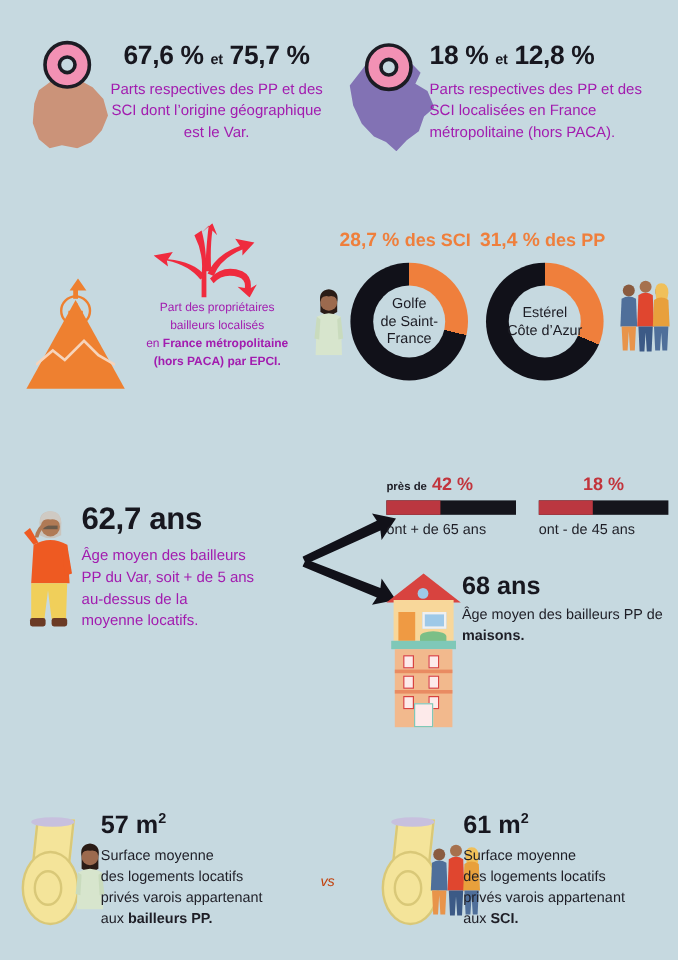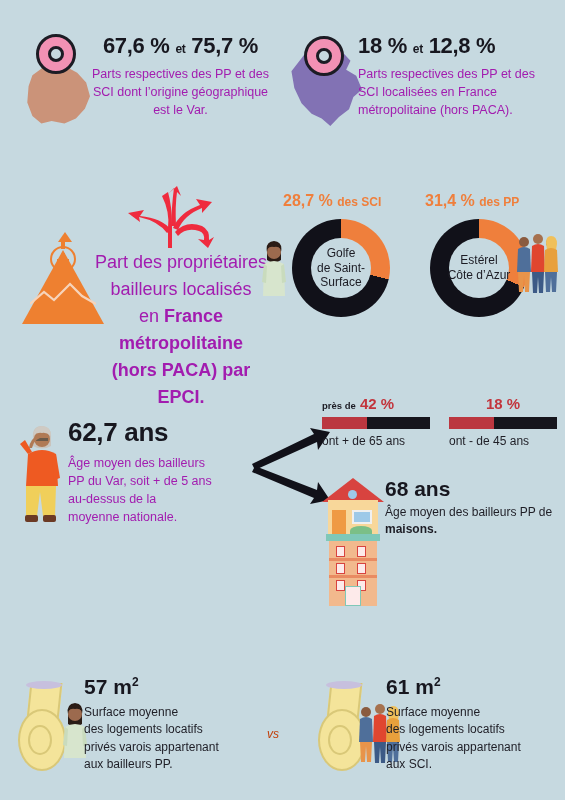--- a/index.html
+++ b/index.html
@@ -61,21 +61,21 @@
     position:absolute;left:8px;top:26px;width:24px;height:24px;
     background:#f291b4;transform:rotate(45deg);
     border-right:3px solid #1c1c24;border-bottom:3px solid #1c1c24;
     box-sizing:border-box;z-index:-1;
   }
   .pin1{left:16px;top:4px;}
   .pin2{left:14px;top:6px;}
 
   
   .epci-txt{top:249px;left:92px;width:178px;text-align:center;}
-  .epci-txt .body-txt{font-size:18px;line-height:1.5;}
+  .epci-txt .body-txt{font-size:10px;line-height:1.5;}
 
   .mountain{top:232px;left:22px;width:82px;height:92px;}
   .mtn-tri{
     position:absolute;left:0;bottom:0;width:0;height:0;
     border-left:41px solid transparent;border-right:41px solid transparent;
     border-bottom:74px solid #ee8030;
   }
   .mtn-zig{
     position:absolute;left:8px;bottom:12px;width:66px;height:34px;
   }
@@ -89,21 +89,21 @@
     position:absolute;left:36px;top:0px;width:0;height:0;
     border-left:7px solid transparent;border-right:7px solid transparent;
     border-bottom:10px solid #ee8030;
   }
   .mtn-arrow-stem{position:absolute;left:39px;top:9px;width:4px;height:8px;background:#ee8030;}
 
   .arrows-red{top:186px;left:128px;width:96px;height:62px;}
 
   .donut-wrap{position:absolute;}
   .donut-head{font-size:16px;font-weight:bold;color:#ef7f3c;white-space:nowrap;}
-  .donut-head .sub{font-size:12px;font-weight:bold;}
+  .donut-head .sub{font-size:15px;font-weight:bold;}
   .donut{
     position:relative;width:98px;height:98px;border-radius:50%;
   }
   .donut-hole{
     position:absolute;left:19px;top:19px;width:60px;height:60px;border-radius:50%;
     background:#c6d9e0;
   }
   .donut-label{
     position:absolute;left:50%;top:50%;transform:translate(-50%,-50%);
     width:78px;text-align:center;font-size:12px;line-height:1.22;color:#1c1c24;
@@ -148,21 +148,21 @@
   .apt .body{position:absolute;left:5px;top:7px;width:48px;height:65px;background:#f2b98d;}
   .apt .stripe{position:absolute;left:5px;width:48px;height:3px;background:#e98b62;}
   .apt .w{position:absolute;width:9px;height:11px;background:#fdeaea;border:1.5px solid #d8433f;box-sizing:border-box;}
   .apt .door{position:absolute;left:21px;top:52px;width:16px;height:20px;background:#fdeaea;border:1.5px solid #7fc8b8;box-sizing:border-box;}
 
   
   .surf{position:absolute;}
   .surf .num{font-size:21px;font-weight:bold;color:#17171f;line-height:1;white-space:nowrap;}
   .surf .num sup{font-size:12px;}
   .surf .txt{font-size:12px;line-height:1.45;margin-top:7px;color:#1e1e26;}
-  .surf .txt b{font-weight:normal;margin-top:28px;}
+  .surf .txt b{font-weight:bold;margin-top:28px;}
   .vs{position:absolute;left:267px;top:727px;font-size:12px;font-style:italic;color:#c2410c;}
 
   .tape{position:absolute;width:54px;height:88px;}
   .tape .roll{
     position:absolute;left:0;bottom:0;width:48px;height:62px;border-radius:50%;
     background:#f4e49a;border:2px solid #d9c878;box-sizing:border-box;
   }
   .tape .inner{
     position:absolute;left:10px;bottom:16px;width:24px;height:30px;border-radius:50%;
     border:2px solid #d9c878;box-sizing:border-box;
@@ -244,35 +244,35 @@
   <div class="donut-wrap" style="left:283px;top:192px;">
     <div class="donut-head">
       <span>28,7 %</span>
       <span class="sub">des SCI</span>
     </div>
     <div class="donut" id="donut0" style="margin-top: 9px; margin-left: 9px; background: conic-gradient(rgb(239, 127, 60) 0deg, rgb(239, 127, 60) 103.32deg, rgb(17, 17, 25) 103.32deg, rgb(17, 17, 25) 360deg);">
       <div class="donut-hole"></div>
       <div class="donut-label">
         <span>Golfe</span><br>
         <span>de Saint-</span><br>
-        <span>Surface</span>
+        <span>France</span>
       </div>
     </div>
   </div>
 
   <svg class="person" style="left:261px;top:238px;width:26px;height:58px;" viewBox="0 0 26 58">
     <path d="M6 14 Q4 4 13 3 Q22 4 20 14 L20 22 Q13 27 6 22 Z" fill="#2a1c16"></path>
     <circle cx="13" cy="14" r="7" fill="#9c6a4e"></circle>
     <path d="M6 11 Q7 4 13 4 Q19 4 20 11 Q17 8 13 9 Q9 8 6 11 Z" fill="#2a1c16"></path>
     <path d="M3 26 Q13 20 23 26 L24 58 L2 58 Z" fill="#d7e5cd"></path>
     <path d="M3 26 L1 44 L5 45 L6 28 Z" fill="#c9dbbd"></path>
     <path d="M23 26 L25 44 L21 45 L20 28 Z" fill="#c9dbbd"></path>
   </svg>
 
-  <div class="donut-wrap" style="left:425px;top:192px;">
+  <div class="donut-wrap" style="left:400px;top:192px;">
     <div class="donut-head">
       <span>31,4 %</span>
       <span class="sub">des PP</span>
     </div>
     <div class="donut" id="donut1" style="margin-top: 9px; margin-left: 5px; background: conic-gradient(rgb(239, 127, 60) 0deg, rgb(239, 127, 60) 113.04deg, rgb(17, 17, 25) 113.04deg, rgb(17, 17, 25) 360deg);">
       <div class="donut-hole"></div>
       <div class="donut-label">
         <span>Estérel</span><br>
         <span>Côte d’Azur</span>
       </div>
@@ -305,21 +305,21 @@
     <rect x="7" y="97" width="13" height="7" rx="2" fill="#6b3a24"></rect>
     <rect x="25" y="97" width="13" height="7" rx="2" fill="#6b3a24"></rect>
   </svg>
 
   <div class="abs age-main">
     <div class="big-num" style="font-size:26px;">62,7 ans</div>
     <div class="body-txt" style="margin-top:7px;">
       <span>Âge moyen des bailleurs</span><br>
       <span>PP du Var,  soit + de 5 ans</span><br>
       <span>au-dessus de la</span><br>
-      <span>moyenne nationale.</span>
+      <span>moyenne locatifs.</span>
     </div>
   </div>
 
   <svg class="abs" style="left:252px;top:420px;width:80px;height:90px;" viewBox="0 0 80 90">
     <path d="M0 44 L62 14 L58 8 L78 12 L66 30 L65 22 L3 50 Z" fill="#111119"></path>
     <path d="M0 52 L62 78 L58 84 L78 80 L66 62 L65 70 L3 46 Z" fill="#111119"></path>
   </svg>
 
   <div class="age-bars">
     <div class="bar-block" style="left:0;top:0;">

